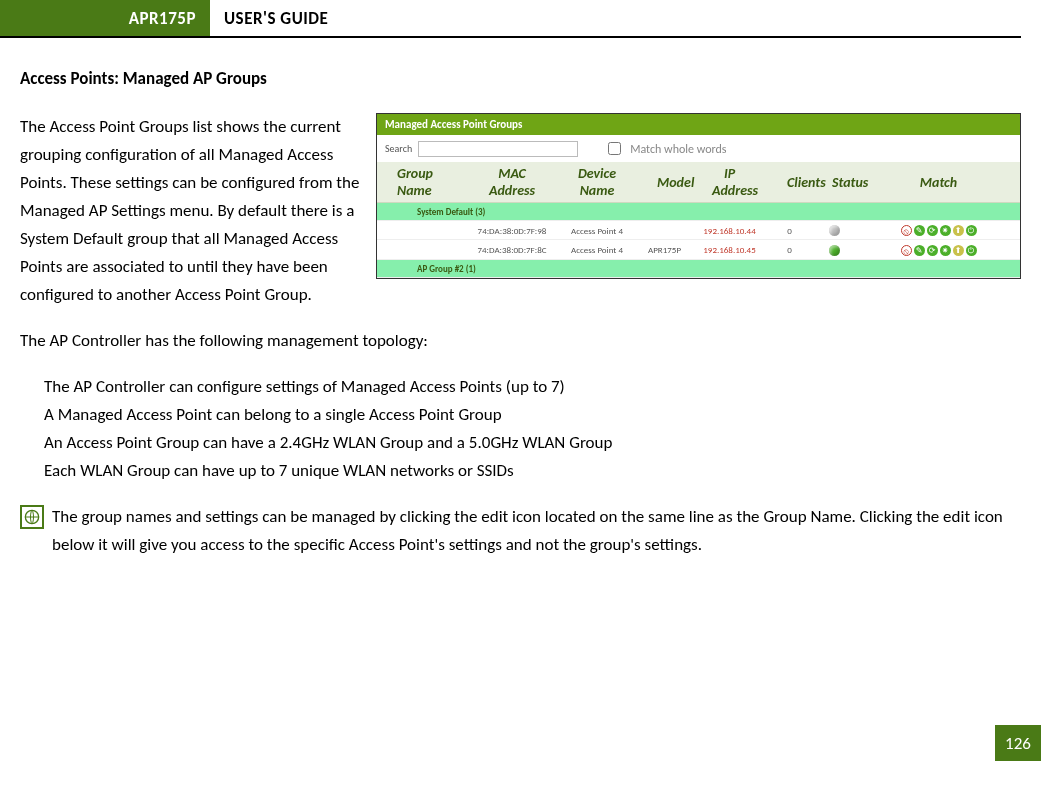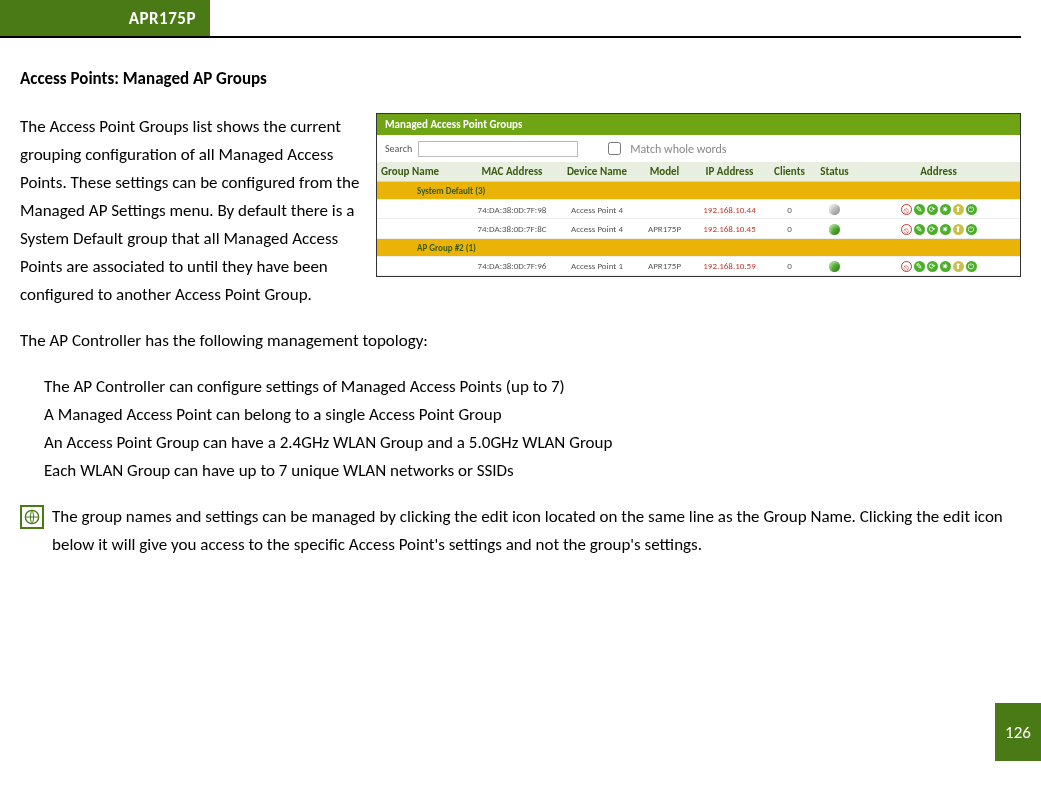--- a/index.html
+++ b/index.html
@@ -78,30 +78,30 @@
   }
   .figure .search-row .lbl { color:#555; font-size:10px;text-align:right; }
   .figure .search-row input[type=text] {
     border: 1px solid #bbb; height: 16px; width: 160px; font-size:10px;
   }
   .figure .search-row input[type=checkbox] { margin-left: 24px; }
   .figure .search-row .cb-lbl { color:#888; font-size:12px; }
 
   .figure table { width:100%; border-collapse: collapse; table-layout: fixed; }
   .figure thead th {
-    background:#e9efe0; color:#3a5a12; font-size:11px; font-weight:bold;
-    padding:3px 4px; text-align:center; border-bottom:1px solid #cfd9c0;
+    background:#e9efe0; color:#3a5a12; font-size:14px; font-weight:bold;
+    padding:3px 20px; text-align:center; border-bottom:1px solid #cfd9c0;font-style:italic;
   }
   .figure thead th:first-child { text-align:left; }
   .figure tbody td {
     font-size:9px; padding:3px 4px; color:#555; text-align:center;
     border-bottom:1px solid #eee; white-space:nowrap; overflow:hidden; text-overflow:ellipsis;
   }
   .figure tbody td.grp {
-    text-align:left; background:#eab308; color:#3a5a12; font-weight:bold;padding-left:40px;
+    text-align:left; background:#86efac; color:#3a5a12; font-weight:bold;padding-left:40px;
   }
   .figure tbody td.name { text-align:left; padding-left:10px; }
   .figure tbody td.ip { color:#c0392b; }
   .dot { display:inline-block; width:11px; height:11px; border-radius:50%; vertical-align:middle; }
   .dot.grey { background:#bbb; box-shadow: inset -2px -2px 3px rgba(0,0,0,.15), inset 2px 2px 3px rgba(255,255,255,.6);}
   .dot.green { background:#4caf2a; box-shadow: inset -2px -2px 3px rgba(0,0,0,.2), inset 2px 2px 3px rgba(255,255,255,.5);}
   .act-ico { display:inline-block; width:11px; height:11px; border-radius:50%; margin:0 1px;
              font-size:8px; line-height:11px; color:#fff; text-align:center; vertical-align:middle;}
   .act-del { border:1px solid #c0392b; color:#c0392b; background:#fff;}
   .act-g { background:#4caf2a; }
@@ -128,31 +128,32 @@
     display:flex; align-items:center; justify-content:center;
     margin-top:2px;
   }
   .note-icon svg { width:16px; height:16px; }
   .note-text { font-size:17px; line-height:28px; }
 
   
   .page-number {
     position:absolute;
     right:0; bottom:30px;
-    width:46px; height:58px;
+    width:46px; height:36px;
     background:#4a7a16; color:#fff;
     display:flex; align-items:center; justify-content:center;
     font-size:17px;
   }
 </style>
 </head>
 <body>
 
 <div class="header">
   <div class="header-model">APR175P</div>
+  <div class="header-title">USER'S GUIDE</div>
 </div>
 
 <div class="page">
 
   <div class="section-title">Access Points: Managed AP Groups</div>
 
   <div class="intro-wrap">
 
     <div class="figure">
       <div class="panel-title">Managed Access Point Groups</div>
@@ -175,21 +176,21 @@
         </colgroup>
         <thead>
           <tr>
             <th>Group Name</th>
             <th>MAC Address</th>
             <th>Device Name</th>
             <th>Model</th>
             <th>IP Address</th>
             <th>Clients</th>
             <th>Status</th>
-            <th>Address</th>
+            <th>Match</th>
           </tr>
         </thead>
         <tbody id="figure-body">
             <tr>
               <td class="grp" colspan="8">System Default (3)</td>
             </tr>
             <tr>
               <td class="name"></td>
               <td>74:DA:38:0D:7F:98</td>
               <td>Access Point 4</td>
@@ -204,30 +205,20 @@
               <td>74:DA:38:0D:7F:8C</td>
               <td>Access Point 4</td>
               <td>APR175P</td>
               <td class="ip">192.168.10.45</td>
               <td>0</td>
               <td><span class="dot green"></span></td>
               <td><span class="act-ico act-del">⦸</span><span class="act-ico act-g">✎</span><span class="act-ico act-g">⟳</span><span class="act-ico act-g">✷</span><span class="act-ico act-y">⬆</span><span class="act-ico act-g">⏻</span></td>
             </tr>
             <tr>
               <td class="grp" colspan="8">AP Group #2 (1)</td>
-            </tr>
-            <tr>
-              <td class="name"></td>
-              <td>74:DA:38:0D:7F:96</td>
-              <td>Access Point 1</td>
-              <td>APR175P</td>
-              <td class="ip">192.168.10.59</td>
-              <td>0</td>
-              <td><span class="dot green"></span></td>
-              <td><span class="act-ico act-del">⦸</span><span class="act-ico act-g">✎</span><span class="act-ico act-g">⟳</span><span class="act-ico act-g">✷</span><span class="act-ico act-y">⬆</span><span class="act-ico act-g">⏻</span></td>
             </tr>
           </tbody>
       </table>
     </div>
 
     <p class="para">The Access Point Groups list shows the current grouping configuration of all Managed Access Points. These settings can be configured from the Managed AP Settings menu.  By default there is a System Default group that all Managed Access Points are associated to until they have been configured to another Access Point Group.</p>
   </div>
 
   <p class="para">The AP Controller has the following management topology:</p>
 

